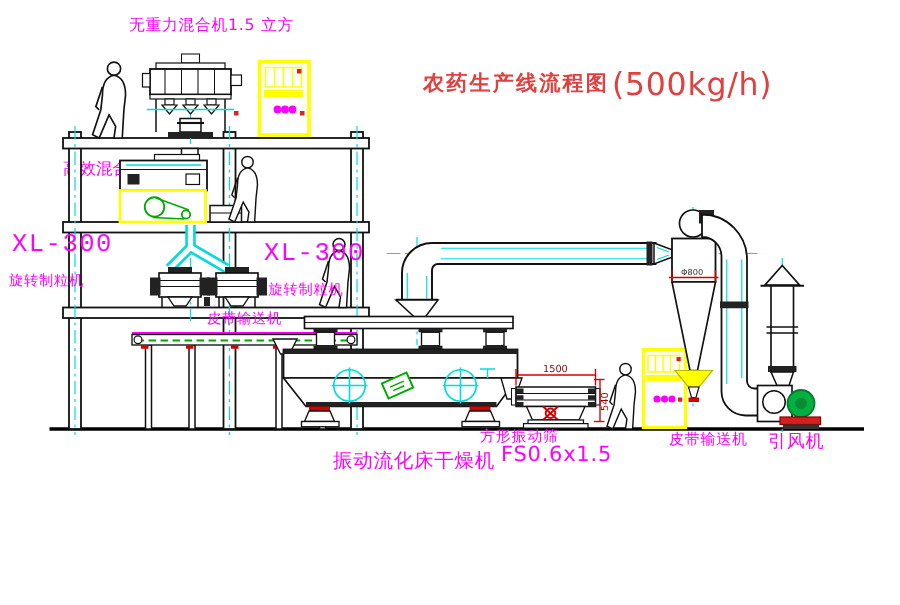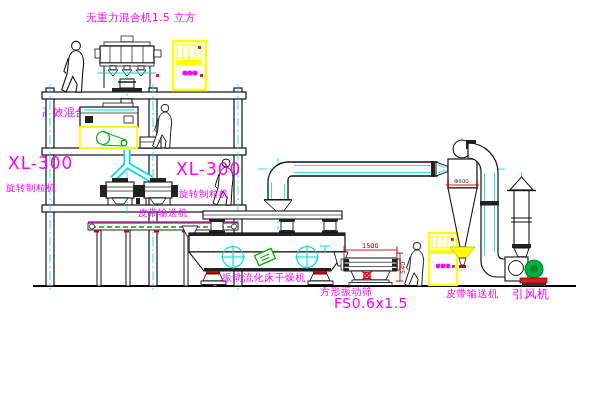--- a/index.html
+++ b/index.html
@@ -1,21 +1,21 @@
 <!DOCTYPE html>
 <html style="--label-magenta: #FF00FF; --title-red: #E04040; --cad-yellow: #FFFF00; --cad-cyan: #00DCDC; --cad-green: #00AA00; --dim-red: #D40000;"><head>
 <meta charset="utf-8">
 <style>
   html,body{margin:0;padding:0;background:#fff;}
   body{width:600px;height:403px;overflow:hidden;font-family:"DejaVu Sans",sans-serif;}
   .stage{position:relative;width:600px;height:403px;background:#fff;}
   .stage svg{position:absolute;left:0;top:0;z-index:1;}
   .lbl{position:absolute;color:var(--label-magenta,#FF00FF);white-space:nowrap;line-height:1;z-index:3;text-align:right;}
   .lbl.small{font-size:9.5px;letter-spacing:0.5px;}
-  .lbl.model{font-size:17px;letter-spacing:1px;}
+  .lbl.model{font-size:17px;letter-spacing:1px;font-family:Liberation Mono, monospace;}
   .lbl.modelnum{font-size:14px;letter-spacing:0.5px;}
   .lbl.behind{z-index:0;font-size:11px;}
   .title{position:absolute;left:282px;top:44px;display:flex;align-items:flex-end;color:var(--title-red,#E04040);z-index:3;white-space:nowrap;}
   .title .zh{font-size:14px;font-weight:bold;letter-spacing:1.5px;padding-bottom:3px;}
   .title .cap{font-size:21px;margin-left:2px;letter-spacing:0.5px;}
 </style>
 </head>
 <body>
 
 <div class="stage">
@@ -328,25 +328,29 @@
         <use href="#worker"></use>
       </g>
     <g transform="translate(226,205) scale(1.0)">
         <use href="#worker"></use>
       </g>
     <g transform="translate(417,286) scale(0.95)">
         <use href="#worker"></use>
       </g>
   </svg>
 
+  <div class="title">
+    <span class="zh">农药生产线流程图</span>
+    <span class="cap">(500kg/h)</span>
+  </div>
 
   <div class="lbl small" style="left:86px;top:12px;font-size:10.5px;">无重力混合机1.5 立方</div>
   <div class="lbl model" style="left:8px;top:155px;">XL-300</div>
   <div class="lbl small" style="left:6px;top:183px;">旋转制粒机</div>
   <div class="lbl model" style="left:176px;top:161px;">XL-300</div>
   <div class="lbl small" style="left:179px;top:189px;">旋转制粒机</div>
   <div class="lbl small" style="left:138px;top:208px;">皮带输送机</div>
-  <div class="lbl small" style="left:222px;top:273px;font-size:10px;">振动流化床干燥机</div>
+  <div class="lbl small" style="left:222px;top:301px;font-size:13px;">振动流化床干燥机</div>
   <div class="lbl small" style="left:320px;top:287px;font-size:10px;">方形振动筛</div>
   <div class="lbl modelnum" style="left:334px;top:296px;">FS0.6x1.5</div>
   <div class="lbl small" style="left:446px;top:289px;font-size:10px;">皮带输送机</div>
   <div class="lbl small" style="left:512px;top:288px;font-size:12px;">引风机</div>
 </div>
 
 </body></html>

